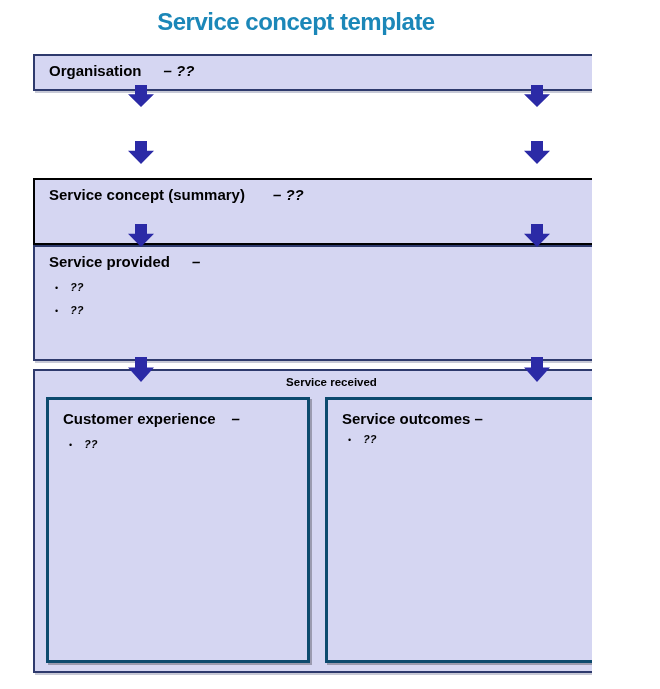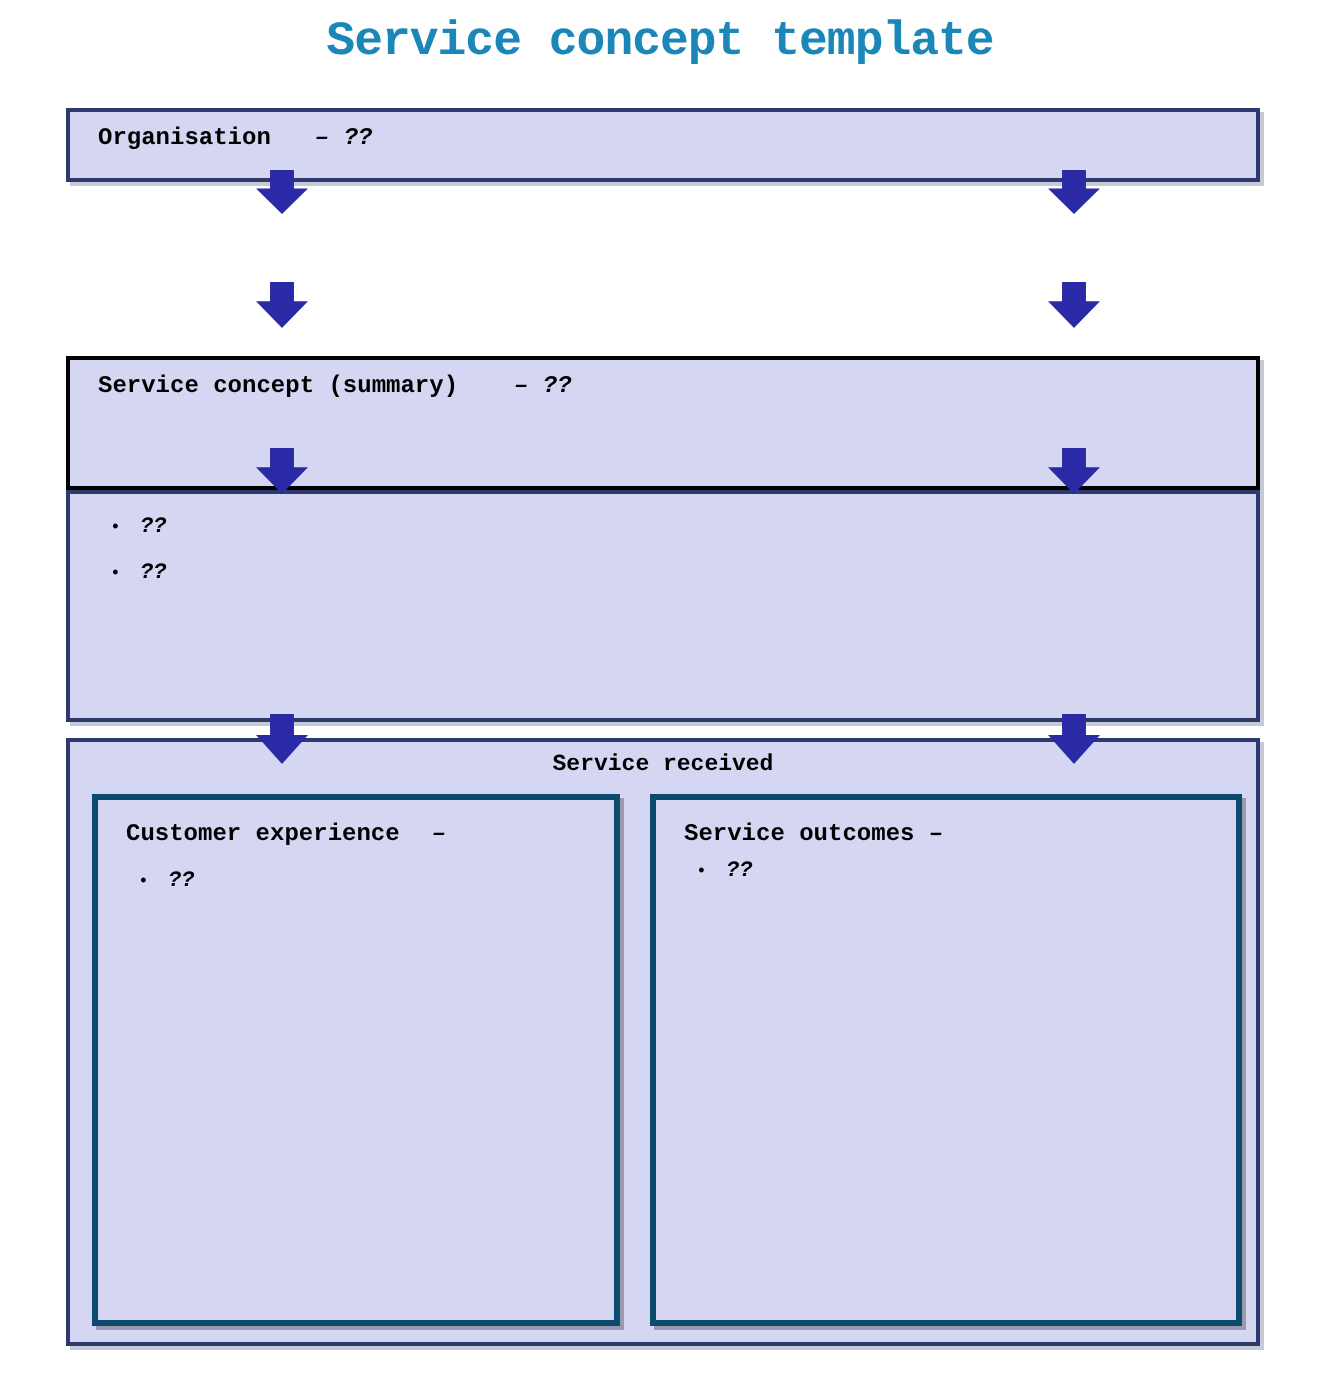--- a/index.html
+++ b/index.html
@@ -1,21 +1,21 @@
 <!DOCTYPE html>
 <html style="--title-color: #1b87b8; --box-fill: #d5d6f2; --navy-border: #2e3a6d; --arrow-color: #2b2aa6;"><head>
 <meta charset="utf-8">
 <style>
   html, body { margin: 0; padding: 0; background: #ffffff; }
   .page {
     position: relative;
-    width: 660px;
+    width: 592px;
     height: 689px;
     background: #ffffff;
-    font-family: Liberation Mono, monospace;
+    font-family: Liberation Sans, sans-serif;
     overflow: hidden;
   }
   .title {
     position: absolute;
     top: 8px;
     left: 0;
     width: 100%;
     text-align: center;
     font-size: 24px;
     font-weight: bold;
@@ -27,21 +27,21 @@
     left: 33px;
     width: 597px;
     box-sizing: border-box;
     background: var(--box-fill, #d5d6f2);
     border: 2px solid var(--navy-border, #2e3a6d);
     box-shadow: 2px 2px 0 rgba(130,135,165,0.45);
   }
   .box.black-border { border: 2px solid #000000; margin-top: 16px; }
   .box-hdr {
     padding: 6px 0 0 14px;
-    font-size: 12px;
+    font-size: 15px;
     font-weight: bold;
     color: #000000;
     white-space: nowrap;
   }
   .hdr-dash {
     font-style: italic;
     margin-left: 22px;
   }
   .bullet-row {
     display: flex;
@@ -117,20 +117,23 @@
   <div class="box black-border" style="top:162px; height:67px;">
     <div class="box-hdr">
       <span>Service concept (summary)</span><span class="hdr-dash" style="margin-left:28px;">– ??</span>
     </div>
   </div>
 
   <div class="arrow col-left row-3"></div>
   <div class="arrow col-right row-3"></div>
 
   <div class="box" style="top:245px; height:116px;">
+    <div class="box-hdr">
+      <span>Service provided</span><span class="hdr-dash">–</span>
+    </div>
     <div class="bullet-row">
       <span class="bullet-marker">•</span>
       <span class="bullet-text">??</span>
     </div>
     <div class="bullet-row">
       <span class="bullet-marker">•</span>
       <span class="bullet-text">??</span>
     </div>
   </div>
 

